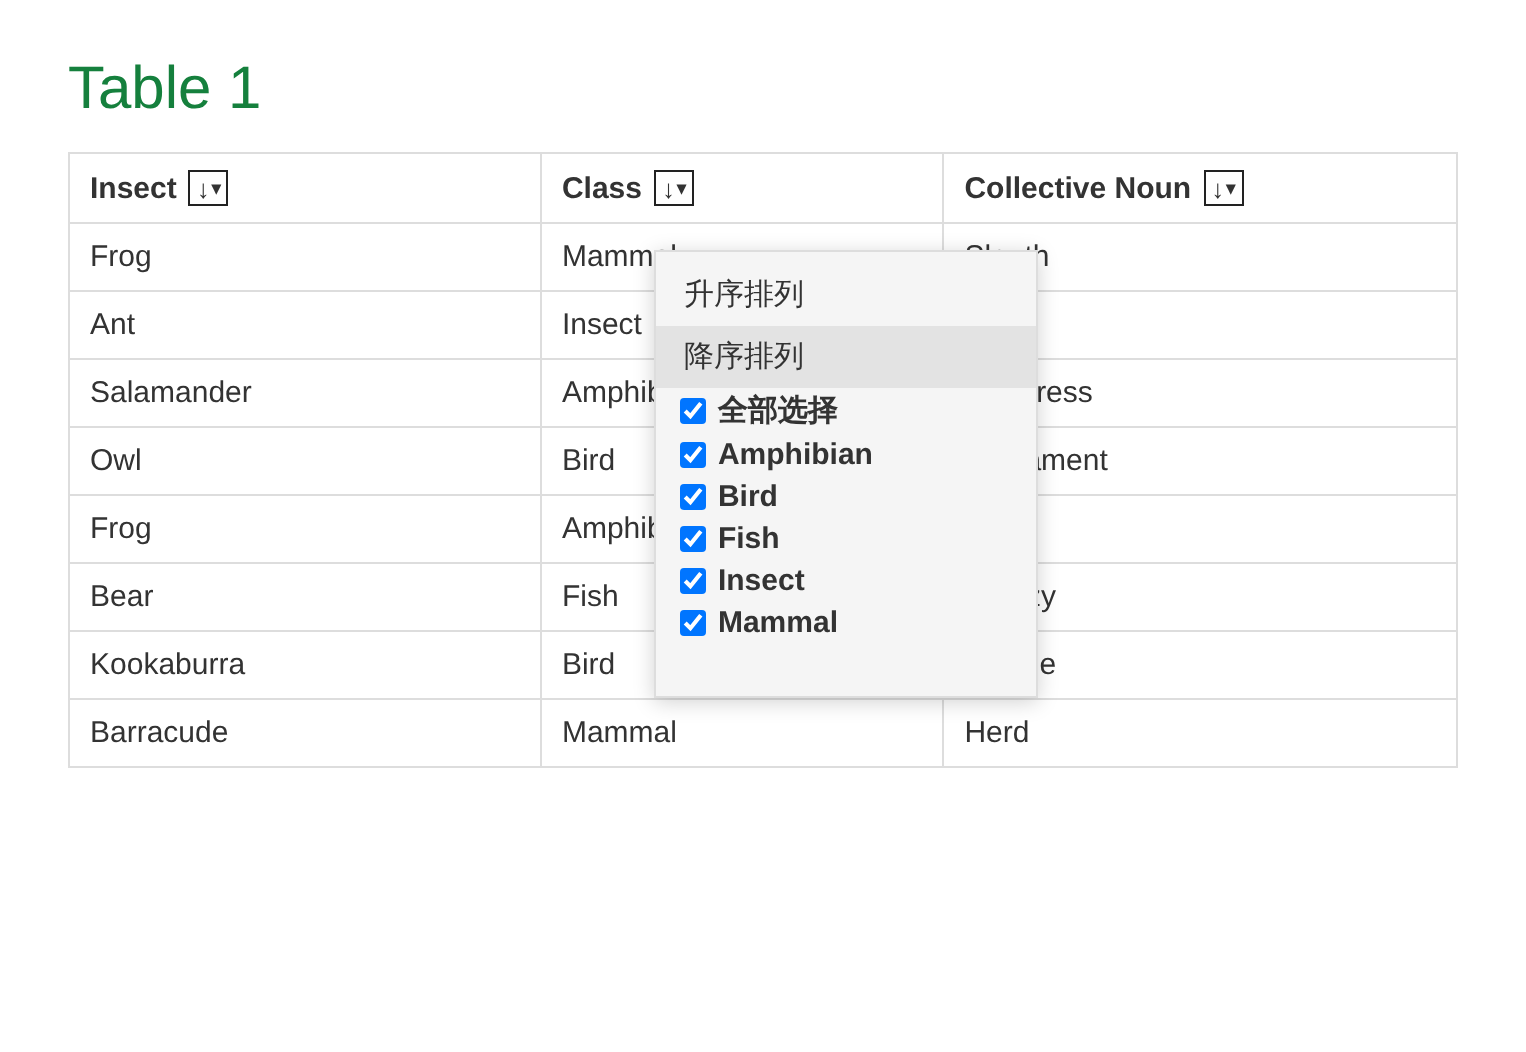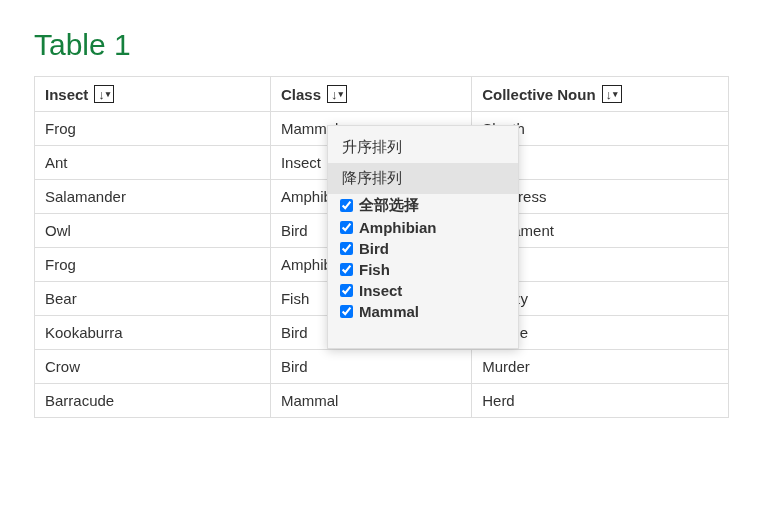--- a/index.html
+++ b/index.html
@@ -179,25 +179,20 @@
           <td>Bear</td>
           <td>Fish</td>
           <td>Frenzy</td>
         </tr>
         <tr>
           <td>Kookaburra</td>
           <td>Bird</td>
           <td>Cackle</td>
         </tr>
         <tr>
-          <td>Crow</td>
-          <td>Bird</td>
-          <td>Murder</td>
-        </tr>
-        <tr>
           <td>Barracude</td>
           <td>Mammal</td>
           <td>Herd</td>
         </tr>
       </tbody>
 </table>
 
 <div class="dropdown" id="dropdown" style="left: 292.984px; top: 49px;">
   <div class="dd-item">升序排列</div>
   <div class="dd-item hover">降序排列</div>

